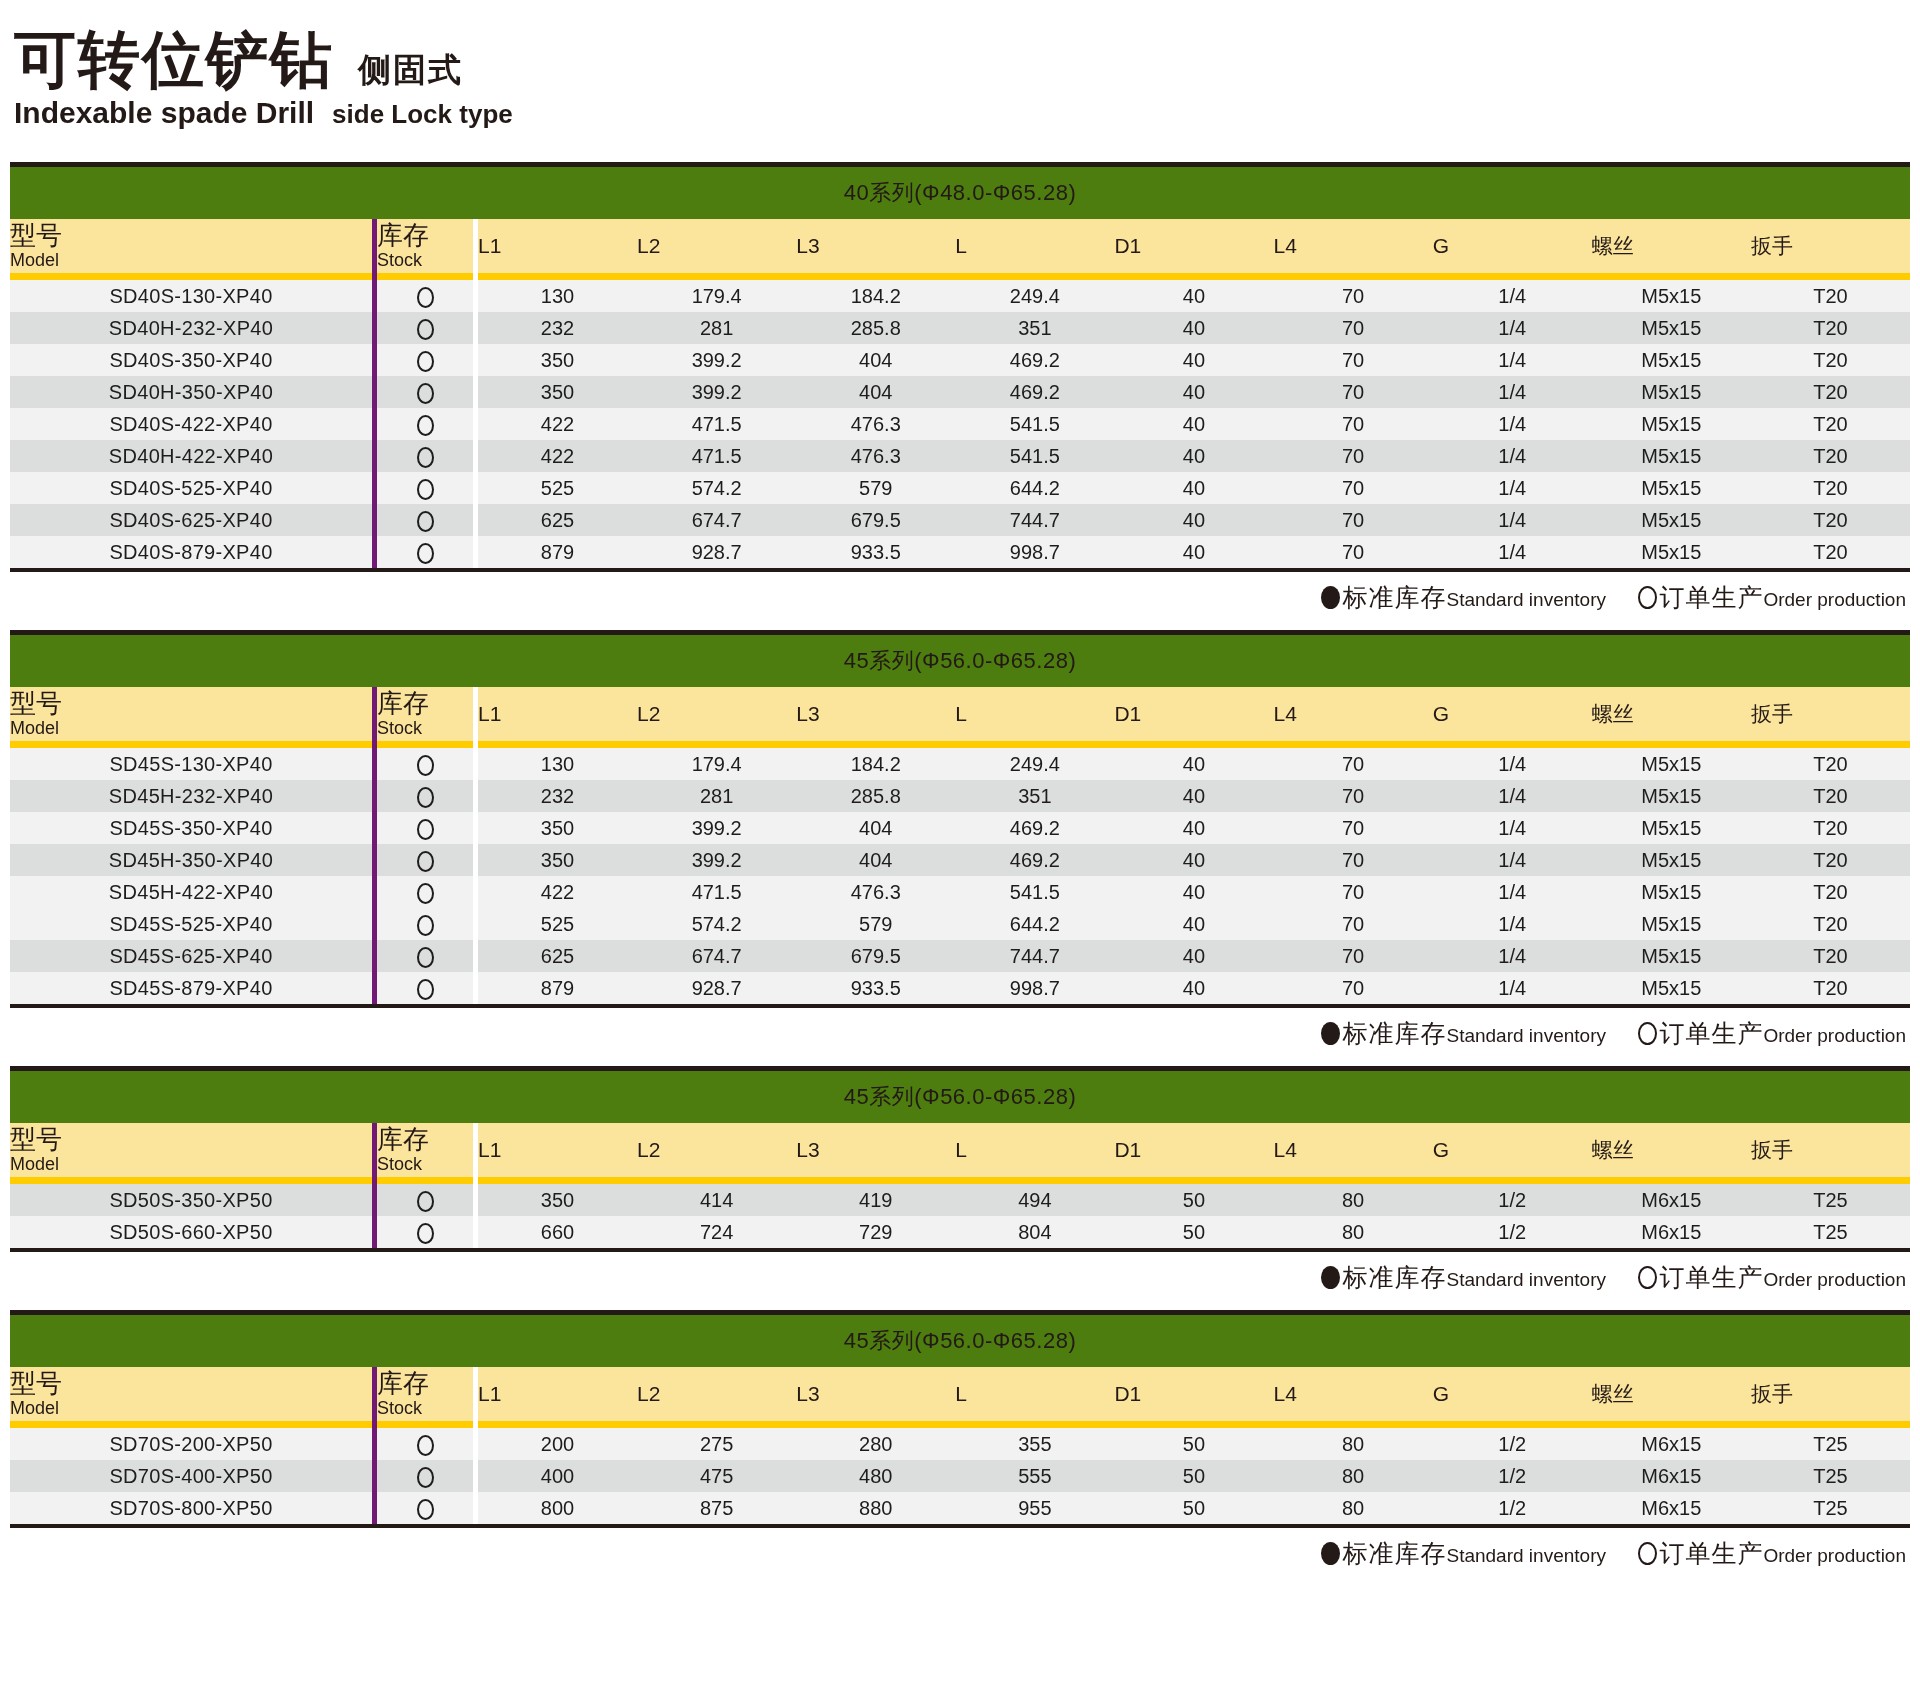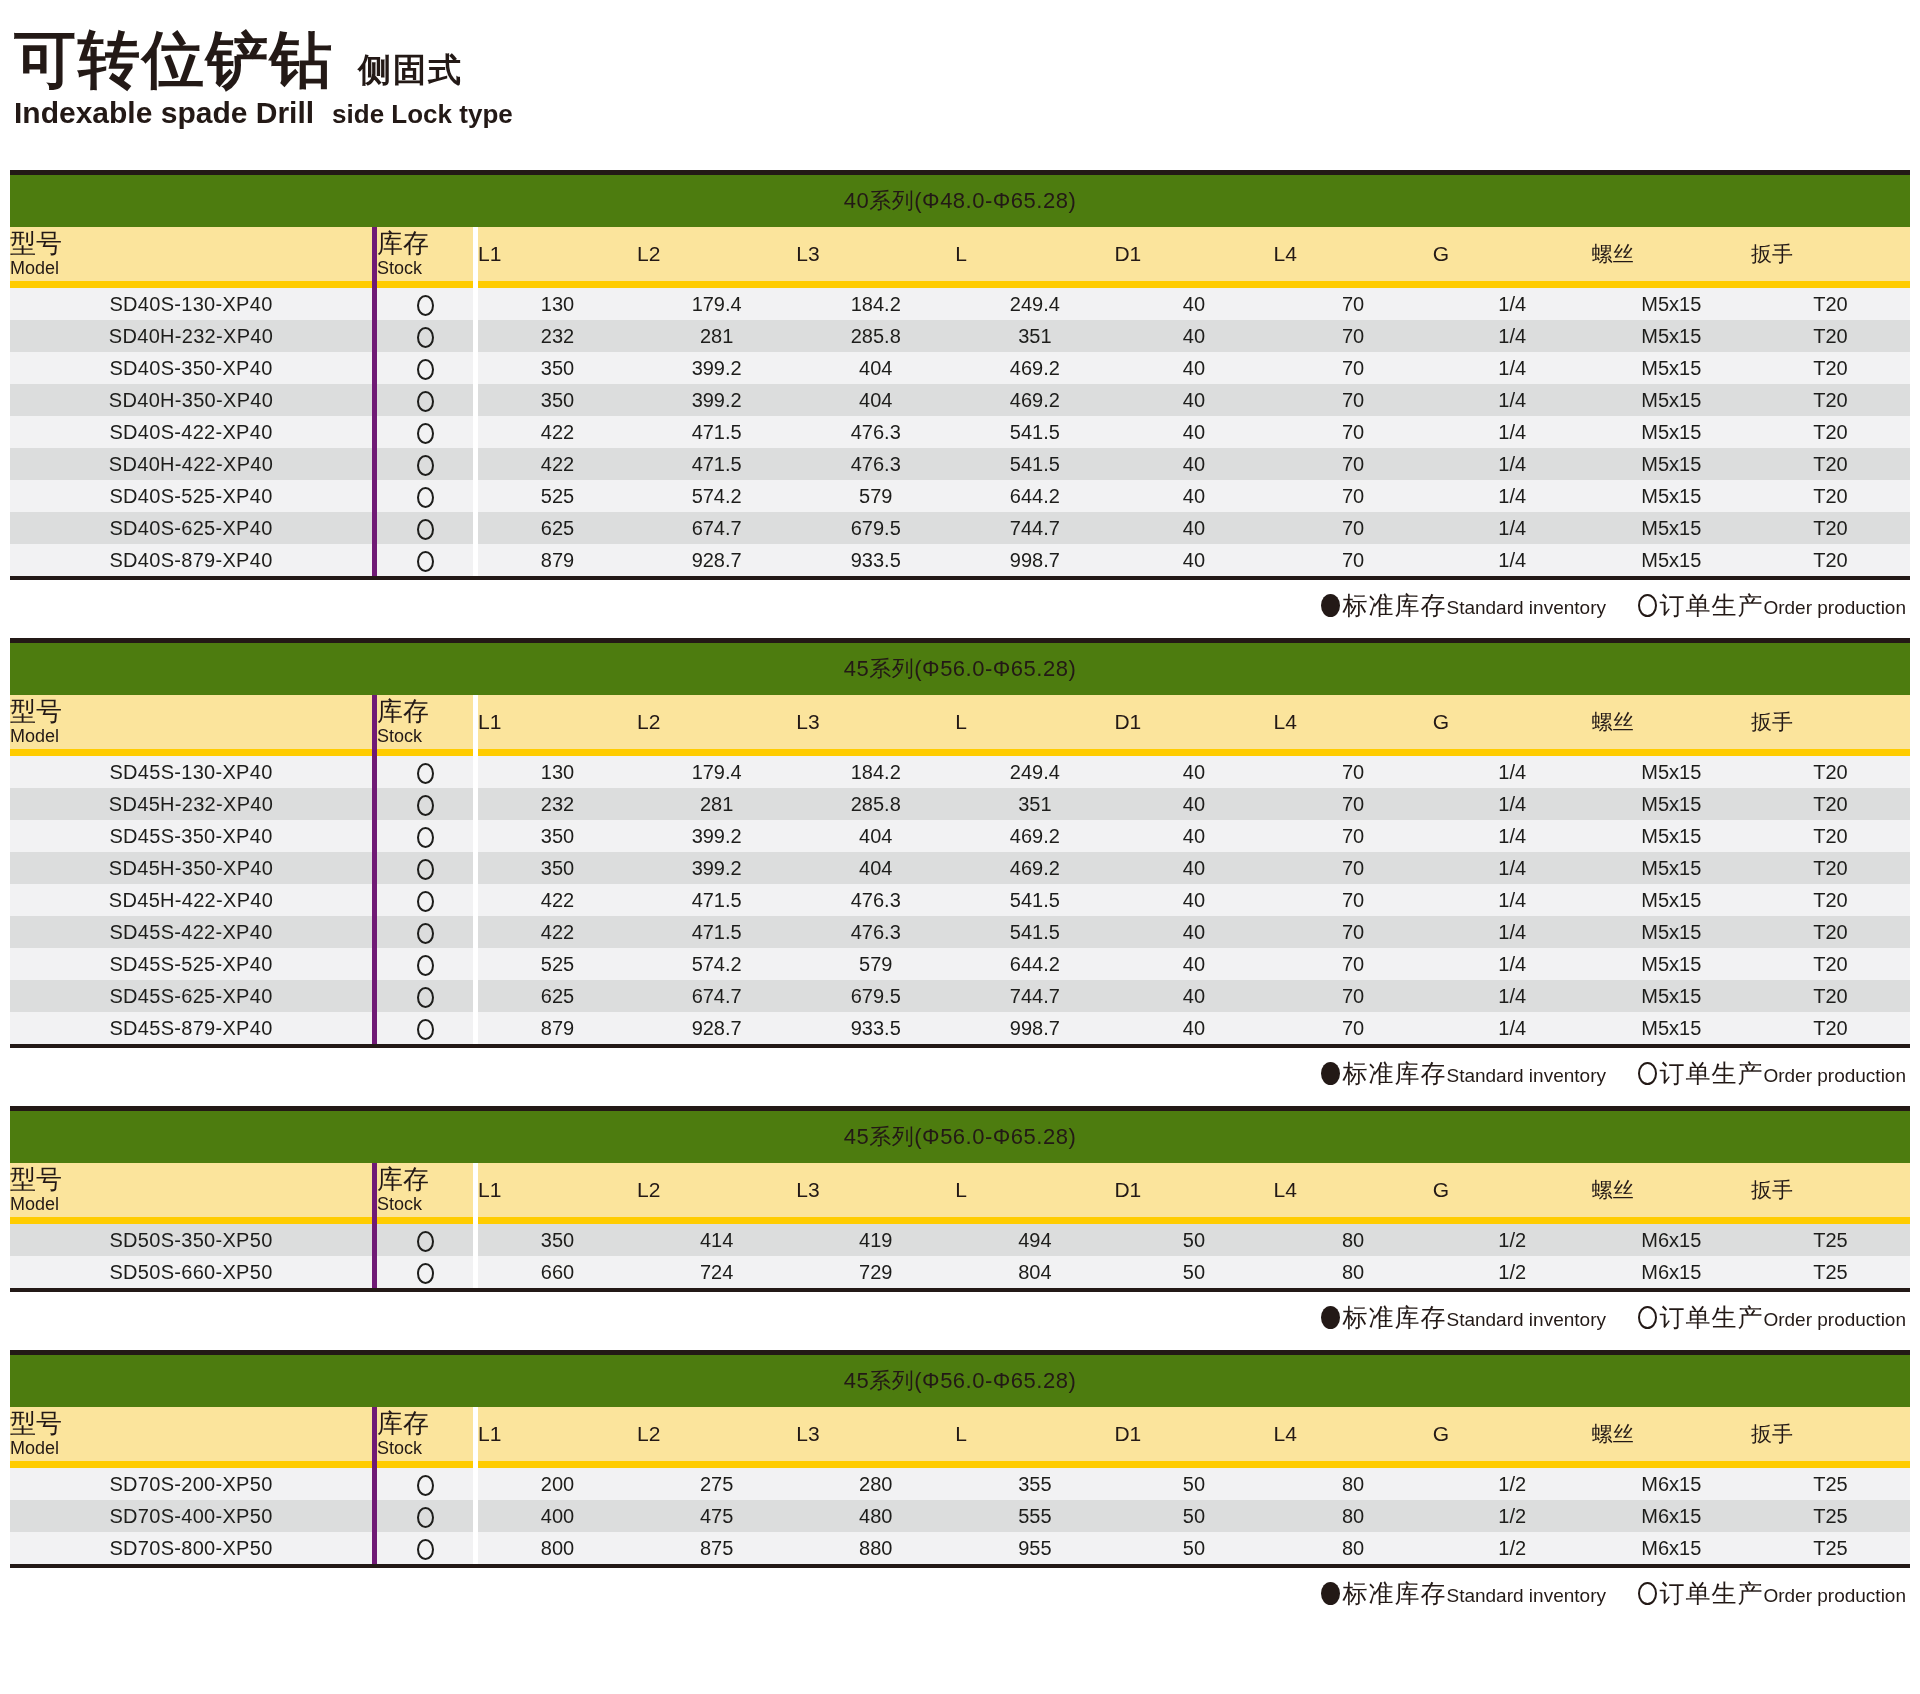--- a/index.html
+++ b/index.html
@@ -5,21 +5,21 @@
   html,body{margin:0;padding:0;background:#ffffff;}
   body{
     width:1920px;height:1694px;
     font-family:"Liberation Sans","DejaVu Sans",sans-serif;
     color:#231916;
     -webkit-font-smoothing:antialiased;
   }
   .page{padding:26px 10px 0 10px;}
 
   
-  .title-block{margin:0 4px 40px 4px;text-align:center;}
+  .title-block{margin:0 4px 32px 4px;text-align:center;}
   .title-line{display:flex;align-items:baseline;gap:24px;}
   .title-zh{font-size:62px;font-weight:bold;letter-spacing:2px;line-height:1.1;}
   .subtitle-zh{font-size:33px;font-weight:bold;letter-spacing:2px;}
   .title-line-en{display:flex;align-items:baseline;gap:18px;margin-top:2px;}
   .title-en{font-size:30px;font-weight:bold;}
   .subtitle-en{font-size:26px;font-weight:bold;}
 
   
   .series-block{margin:0 0 0 0;}
   table.spec-table{
@@ -410,33 +410,20 @@
               <td class="c-val">422</td>
               <td class="c-val">471.5</td>
               <td class="c-val">476.3</td>
               <td class="c-val">541.5</td>
               <td class="c-val">40</td>
               <td class="c-val">70</td>
               <td class="c-val">1/4</td>
               <td class="c-val">M5x15</td>
               <td class="c-val">T20</td>
             </tr>
-            <tr class="even">
-              <td class="c-model">SD45S-422-XP40</td>
-              <td class="c-stock sep"><span class="stock-circle"></span></td>
-              <td class="c-val">422</td>
-              <td class="c-val">471.5</td>
-              <td class="c-val">476.3</td>
-              <td class="c-val">541.5</td>
-              <td class="c-val">40</td>
-              <td class="c-val">70</td>
-              <td class="c-val">1/4</td>
-              <td class="c-val">M5x15</td>
-              <td class="c-val">T20</td>
-            </tr>
             <tr class="odd">
               <td class="c-model">SD45S-525-XP40</td>
               <td class="c-stock sep"><span class="stock-circle"></span></td>
               <td class="c-val">525</td>
               <td class="c-val">574.2</td>
               <td class="c-val">579</td>
               <td class="c-val">644.2</td>
               <td class="c-val">40</td>
               <td class="c-val">70</td>
               <td class="c-val">1/4</td>

